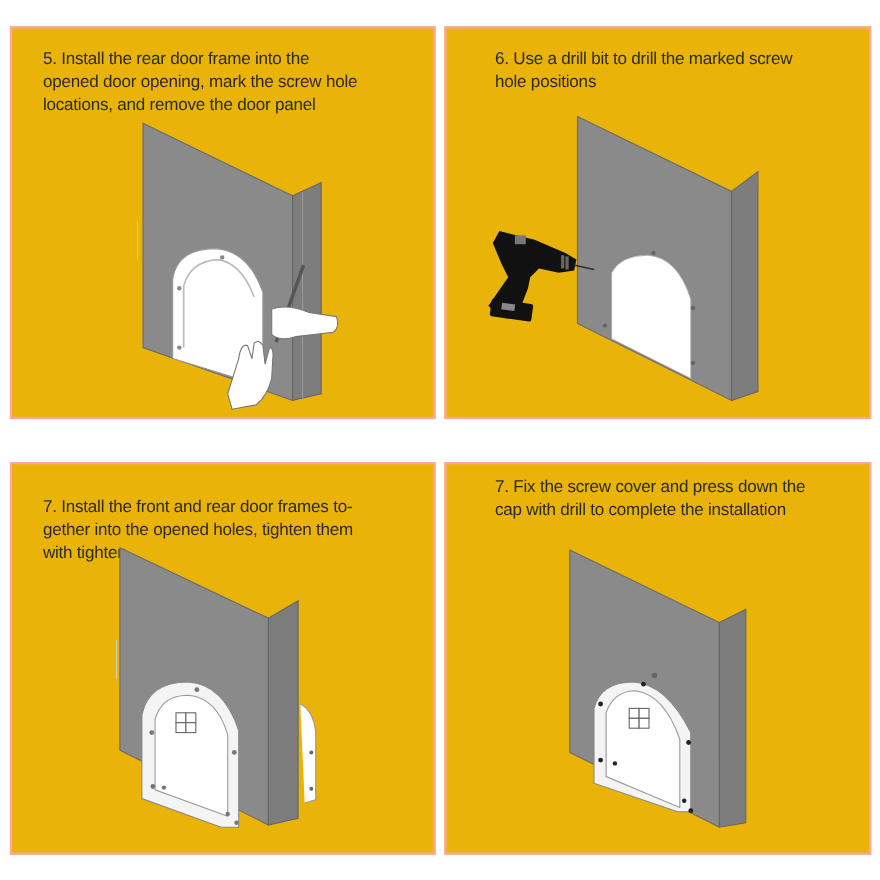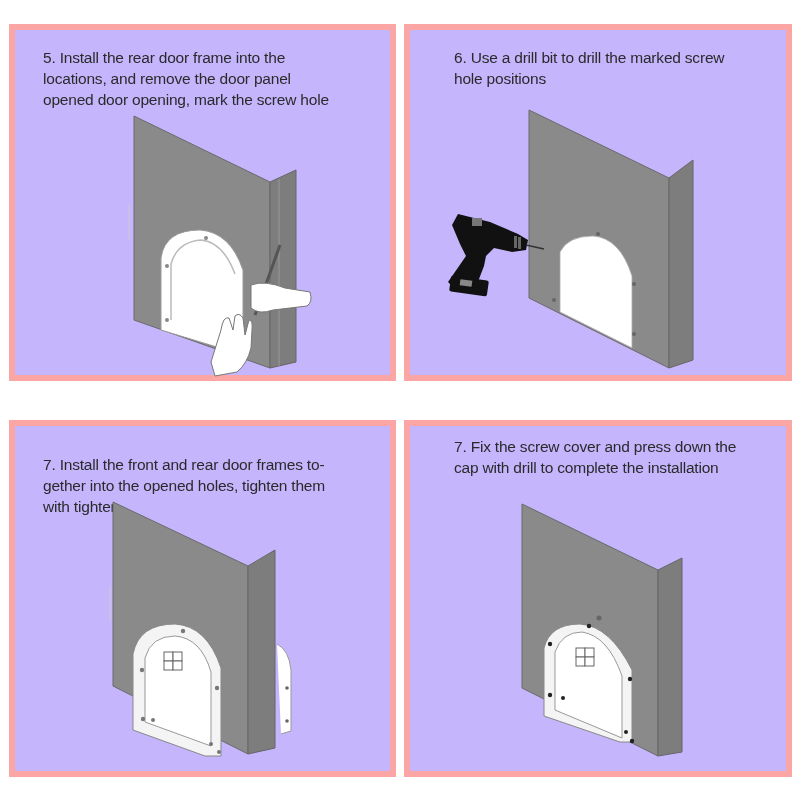--- a/index.html
+++ b/index.html
@@ -1,39 +1,39 @@
 <!DOCTYPE html>
 <html><head>
 <meta charset="utf-8">
 <style>
   html, body { margin: 0; padding: 0; background: #ffffff; }
   body { width: 800px; height: 800px; position: relative; overflow: hidden;
          font-family: "Liberation Sans", "DejaVu Sans", sans-serif; }
-  .panel { position: absolute; border: 6px solid #fca5a5; background: #c4b5fd; box-sizing: border-box; }
+  .panel { position: absolute; border: 2px solid #fca5a5; background: #eab308; box-sizing: border-box; }
   .p1 { left: 9px;   top: 24px;  width: 387px; height: 357px; }
   .p2 { left: 404px; top: 24px;  width: 388px; height: 357px; }
   .p3 { left: 9px;   top: 420px; width: 387px; height: 357px; }
   .p4 { left: 404px; top: 420px; width: 388px; height: 357px; }
   .caption { position: absolute; font-size: 15.5px; line-height: 21px; color: #2a2a2a;
              letter-spacing: -0.2px; }
   .p1 .caption { left: 28px; top: 17px; width: 345px; }
   .p2 .caption { left: 44px; top: 17px; width: 335px; }
   .p3 .caption { left: 28px; top: 8px;  width: 345px; margin-top: 20px; }
   .p4 .caption { left: 44px; top: 10px; width: 335px; }
   .illus { position: absolute; left: 0; top: 0; }
   .caption span { display: block; }
 </style>
 </head>
 <body>
 
 <div class="panel p1">
   <div class="caption">
     <span>5. Install the rear door frame into the</span>
+    <span>opened door opening, mark the screw hole</span>
     <span>locations, and remove the door panel</span>
-    <span>opened door opening, mark the screw hole</span>
   </div>
   <svg class="illus" width="385" height="355" viewBox="0 0 385 355">
 
     <polygon points="119,86 255,152 255,338 119,290" fill="#8a8a8a" stroke="#6a6a6a" stroke-width="1"></polygon>
 
     <polygon points="255,152 281,140 281,332 255,338" fill="#7d7d7d" stroke="#666" stroke-width="1"></polygon>
     <line x1="264" y1="149" x2="264" y2="336" stroke="#999" stroke-width="1"></line>
 
     <path d="M146,300 L146,228 Q150,200 185,200 Q215,202 228,240 L228,325 Z" fill="#ffffff" stroke="#999" stroke-width="1"></path>
     <path d="M156,290 L156,234 Q162,212 186,210 Q208,212 220,244" fill="none" stroke="#bbb" stroke-width="1.5"></path>

